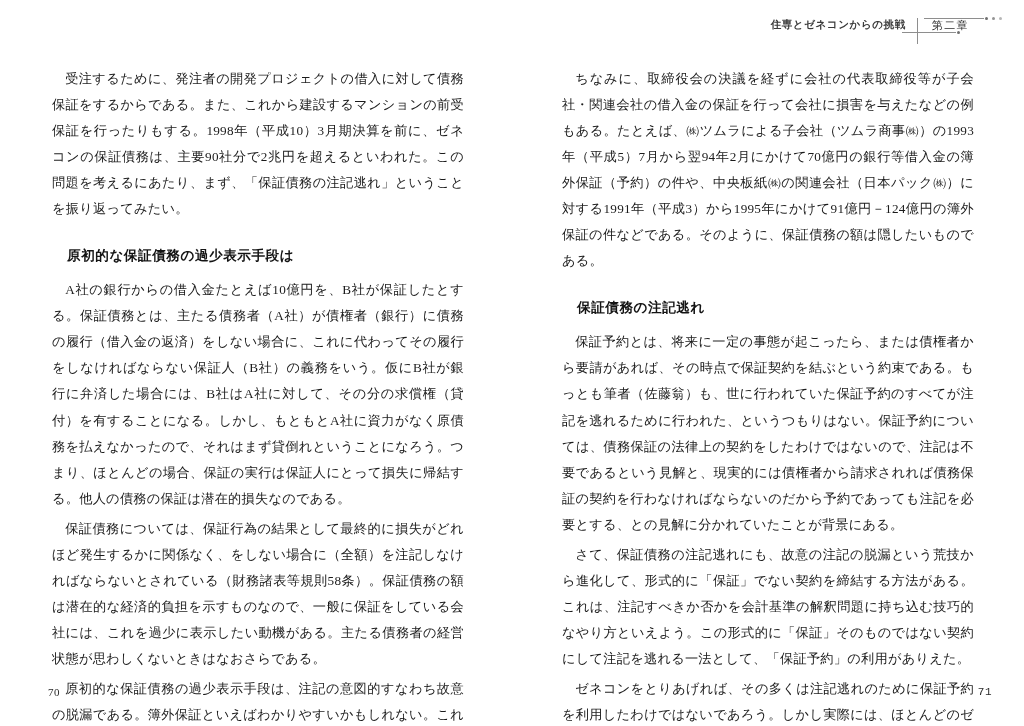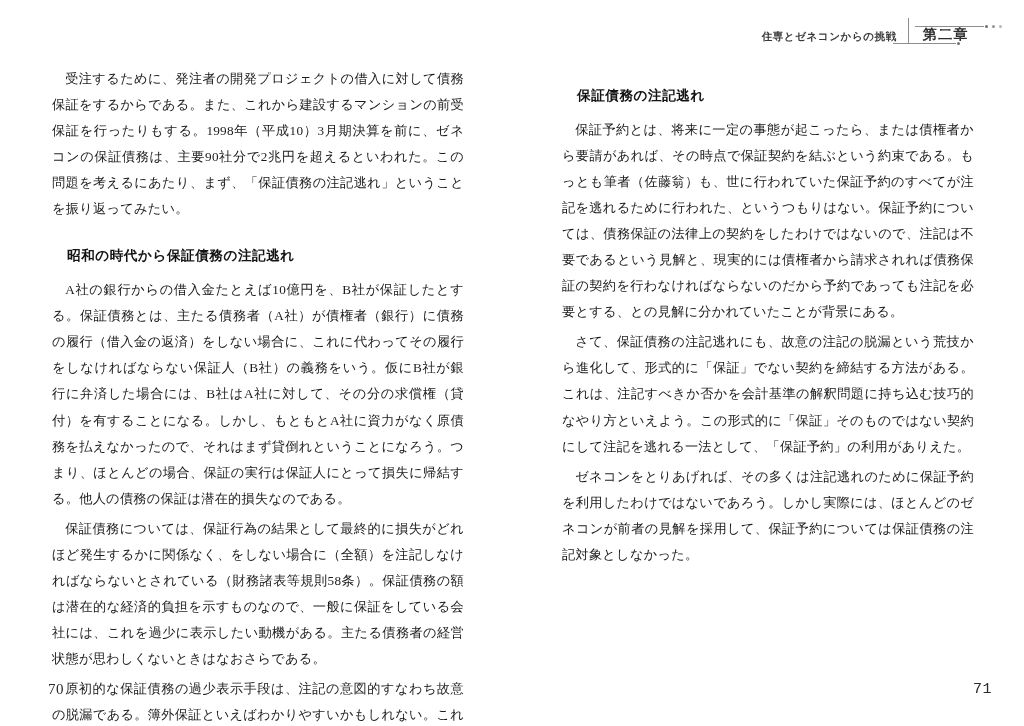--- a/index.html
+++ b/index.html
@@ -28,21 +28,21 @@
     height: 726px;
     box-sizing: border-box;
   }
 
   
   .runhead {
     position: absolute;
     top: 18px;
     right: 42px;
     display: flex;
-    align-items: flex-end;
+    align-items: flex-start;
     height: 26px;
   }
   .runhead-title {
     font-size: 10.5px;
     font-family: "DejaVu Sans", "Liberation Sans", sans-serif;
     font-weight: 700;
     color: #3a3a3a;
     letter-spacing: .6px;
     display: flex;
     align-items: center;
@@ -54,23 +54,23 @@
     background: #8e8e8e;
     align-self: stretch;
   }
   .runhead-chapbox {
     position: relative;
     display: flex;
     align-items: center;
     padding: 0 13px 0 14px;
   }
   .runhead-chap {
-    font-size: 14px;
+    font-size: 11px;
     font-family: "DejaVu Sans", "Liberation Sans", sans-serif;
-    font-weight: 700;
+    font-weight: 400;
     color: #2e2e2e;
     letter-spacing: 1.4px;
     white-space: nowrap;
   }
   
   .deco-top {
     position: absolute;
     top: 0px;
     left: 6px;
     right: -2px;
@@ -125,39 +125,39 @@
     line-height: 26px;
     letter-spacing: .04em;
     color: #141414;
   }
   h2.subhead.first { margin-top: 20px; }
 
   
   .folio {
     position: absolute;
     bottom: 28px;
-    font-size: 15px;
+    font-size: 11px;
     color: #2a2a2a;
     letter-spacing: .5px;
   }
   .page-left .folio { left: 48px; }
   .page-right .folio { right: 32px; font-family: Liberation Mono, monospace; }
 </style>
 </head>
 <body>
 
 <div class="spread">
 
   <div class="page page-left">
 
     <div class="textblock">
 
       <p class="para">受注するために、発注者の開発プロジェクトの借入に対して債務保証をするからである。また、これから建設するマンションの前受保証を行ったりもする。1998年（平成10）3月期決算を前に、ゼネコンの保証債務は、主要90社分で2兆円を超えるといわれた。この問題を考えるにあたり、まず、「保証債務の注記逃れ」ということを振り返ってみたい。</p>
 
-      <h2 class="subhead first">昭和の時代から保証債務の注記逃れ</h2>
+      <h2 class="subhead first">原初的な保証債務の過少表示手段は</h2>
 
       <p class="para">A社の銀行からの借入金たとえば10億円を、B社が保証したとする。保証債務とは、主たる債務者（A社）が債権者（銀行）に債務の履行（借入金の返済）をしない場合に、これに代わってその履行をしなければならない保証人（B社）の義務をいう。仮にB社が銀行に弁済した場合には、B社はA社に対して、その分の求償権（貸付）を有することになる。しかし、もともとA社に資力がなく原債務を払えなかったので、それはまず貸倒れということになろう。つまり、ほとんどの場合、保証の実行は保証人にとって損失に帰結する。他人の債務の保証は潜在的損失なのである。</p>
       <p class="para">保証債務については、保証行為の結果として最終的に損失がどれほど発生するかに関係なく、をしない場合に（全額）を注記しなければならないとされている（財務諸表等規則58条）。保証債務の額は潜在的な経済的負担を示すものなので、一般に保証をしている会社には、これを過少に表示したい動機がある。主たる債務者の経営状態が思わしくないときはなおさらである。</p>
       <p class="para">原初的な保証債務の過少表示手段は、注記の意図的すなわち故意の脱漏である。簿外保証といえばわかりやすいかもしれない。これは明白な不適正開示である。この保証債務の意図的脱漏は、保証行為を会計帳簿に記載しないで、帳簿外で管理している会社の場合には、会計士監査の対象会社であっても比較的容易に行いえる。</p>
 
     </div>
 
     <div class="folio">70</div>
   </div>
 
@@ -172,20 +172,21 @@
         <div class="deco-dot d2"></div>
         <div class="deco-dot d3"></div>
         <span class="runhead-chap">第二章</span>
         <div class="deco-bottom"></div>
         <div class="deco-dot d4"></div>
       </div>
     </div>
 
     <div class="textblock">
 
+      <p class="para">ちなみに、取締役会の決議を経ずに会社の代表取締役等が子会社・関連会社の借入金の保証を行って会社に損害を与えたなどの例もある。たとえば、㈱ツムラによる子会社（ツムラ商事㈱）の1993年（平成5）7月から翌94年2月にかけて70億円の銀行等借入金の簿外保証（予約）の件や、中央板紙㈱の関連会社（日本パック㈱）に対する1991年（平成3）から1995年にかけて91億円－124億円の簿外保証の件などである。そのように、保証債務の額は隠したいものである。</p>
 
       <h2 class="subhead first">保証債務の注記逃れ</h2>
 
       <p class="para">保証予約とは、将来に一定の事態が起こったら、または債権者から要請があれば、その時点で保証契約を結ぶという約束である。もっとも筆者（佐藤翁）も、世に行われていた保証予約のすべてが注記を逃れるために行われた、というつもりはない。保証予約については、債務保証の法律上の契約をしたわけではないので、注記は不要であるという見解と、現実的には債権者から請求されれば債務保証の契約を行わなければならないのだから予約であっても注記を必要とする、との見解に分かれていたことが背景にある。</p>
       <p class="para">さて、保証債務の注記逃れにも、故意の注記の脱漏という荒技から進化して、形式的に「保証」でない契約を締結する方法がある。これは、注記すべきか否かを会計基準の解釈問題に持ち込む技巧的なやり方といえよう。この形式的に「保証」そのものではない契約にして注記を逃れる一法として、「保証予約」の利用がありえた。</p>
       <p class="para">ゼネコンをとりあげれば、その多くは注記逃れのために保証予約を利用したわけではないであろう。しかし実際には、ほとんどのゼネコンが前者の見解を採用して、保証予約については保証債務の注記対象としなかった。</p>
 
     </div>
 
     <div class="folio">71</div>

